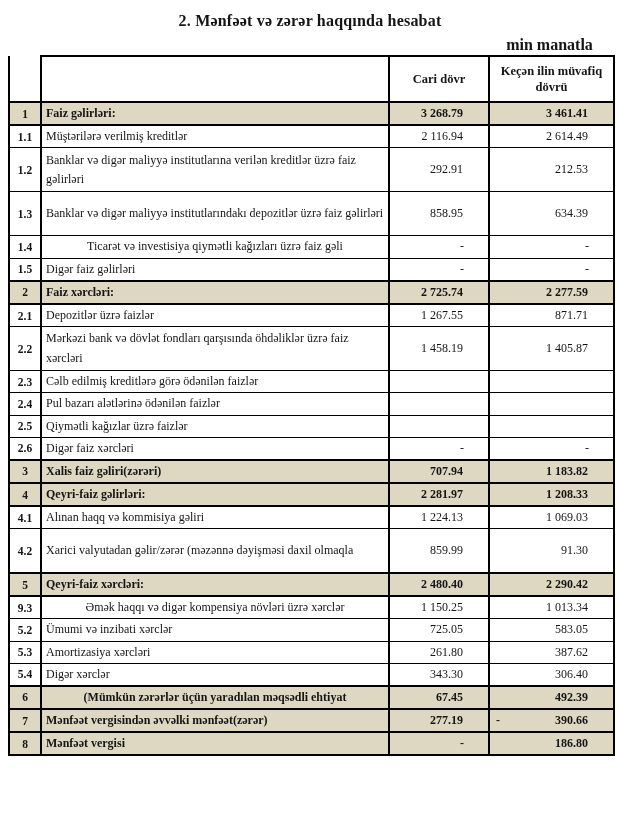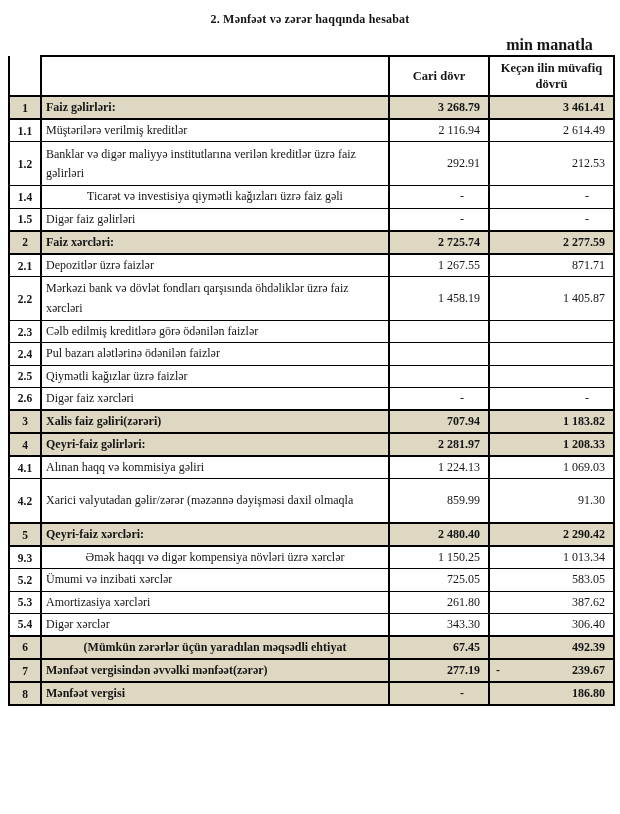--- a/index.html
+++ b/index.html
@@ -10,21 +10,21 @@
     height: 814px;
     background: #ffffff;
     font-family: "Liberation Serif", serif;
     color: #151515;
     overflow: hidden;
   }
   .doc-title {
     position: absolute;
     top: 12px; left: 0; right: 0;
     text-align: center;
-    font-size: 12px;
+    font-size: 16px;
     font-weight: 700;
     letter-spacing: 0.2px;
     font-family: Liberation Serif, serif;
   }
   .unit-label {
     position: absolute;
     top: 36px;
     left: 488px;
     width: 123px;
     text-align: center;
@@ -37,37 +37,37 @@
     width: 605px;
     border-collapse: collapse;
     table-layout: fixed;
   }
   th, td {
     border: 2px solid #000;
     padding: 0;
     vertical-align: middle;
     overflow: hidden;
   }
-  thead tr { height: 40px; }
+  thead tr { height: 46px; }
   th {
     font-size: 12.5px;
     font-weight: 700;
     text-align: center;
     line-height: 1.3;
     background: #fff;
   }
   th.no-top { border-top: 0; }
   tbody tr { height: 21px; }
   tbody tr.lines-2 { height: 44px; }
   tbody td { font-size: 12px; border-width: 1px 2px; }
   tbody tr.section td { border-top-width: 2px; border-bottom-width: 2px; }
   td.num { text-align: center; font-weight: 700; font-size: 11.5px; }
   td.label { padding: 1px 4px; line-height: 1.6; margin-left: 24px; }
   td.label.nowrap { white-space: nowrap; text-align: center; }
-  td.val { text-align: right; padding-right: 8px; }
+  td.val { text-align: right; padding-right: 25px; }
   td.val.dash { padding-right: 24px; }
   tr.section td { background: #ded8c3; }
   tr.section td.label, tr.section td.val { font-weight: 700; }
   .negwrap {
     display: flex;
     justify-content: space-between;
     align-items: center;
     padding-left: 6px;
     width: 100%;
   }
@@ -106,20 +106,26 @@
           <td class="label">Müştərilərə verilmiş kreditlər</td>
           <td class="val">2 116.94</td>
           <td class="val">2 614.49</td>
         </tr>
         <tr class="lines-2">
           <td class="num">1.2</td>
           <td class="label">Banklar və digər maliyyə institutlarına verilən kreditlər üzrə faiz gəlirləri</td>
           <td class="val">292.91</td>
           <td class="val">212.53</td>
         </tr>
+        <tr class="lines-2">
+          <td class="num">1.3</td>
+          <td class="label">Banklar və digər maliyyə institutlarındakı depozitlər üzrə faiz gəlirləri</td>
+          <td class="val">858.95</td>
+          <td class="val">634.39</td>
+        </tr>
         <tr>
           <td class="num">1.4</td>
           <td class="label nowrap">Ticarət və investisiya qiymətli kağızları üzrə faiz gəli</td>
           <td class="val dash">-</td>
           <td class="val dash">-</td>
         </tr>
         <tr>
           <td class="num">1.5</td>
           <td class="label">Digər faiz gəlirləri</td>
           <td class="val dash">-</td>
@@ -227,21 +233,21 @@
           <td class="val">67.45</td>
           <td class="val">492.39</td>
         </tr>
         <tr class="section">
           <td class="num">7</td>
           <td class="label">Mənfəət vergisindən əvvəlki mənfəət(zərər)</td>
           <td class="val">277.19</td>
           <td class="val">
             <div class="negwrap">
               <span>-</span>
-              <span>239.67</span>
+              <span>390.66</span>
             </div>
           </td>
         </tr>
         <tr class="section">
           <td class="num">8</td>
           <td class="label">Mənfəət vergisi</td>
           <td class="val dash">-</td>
           <td class="val">186.80</td>
         </tr>
       </tbody>

